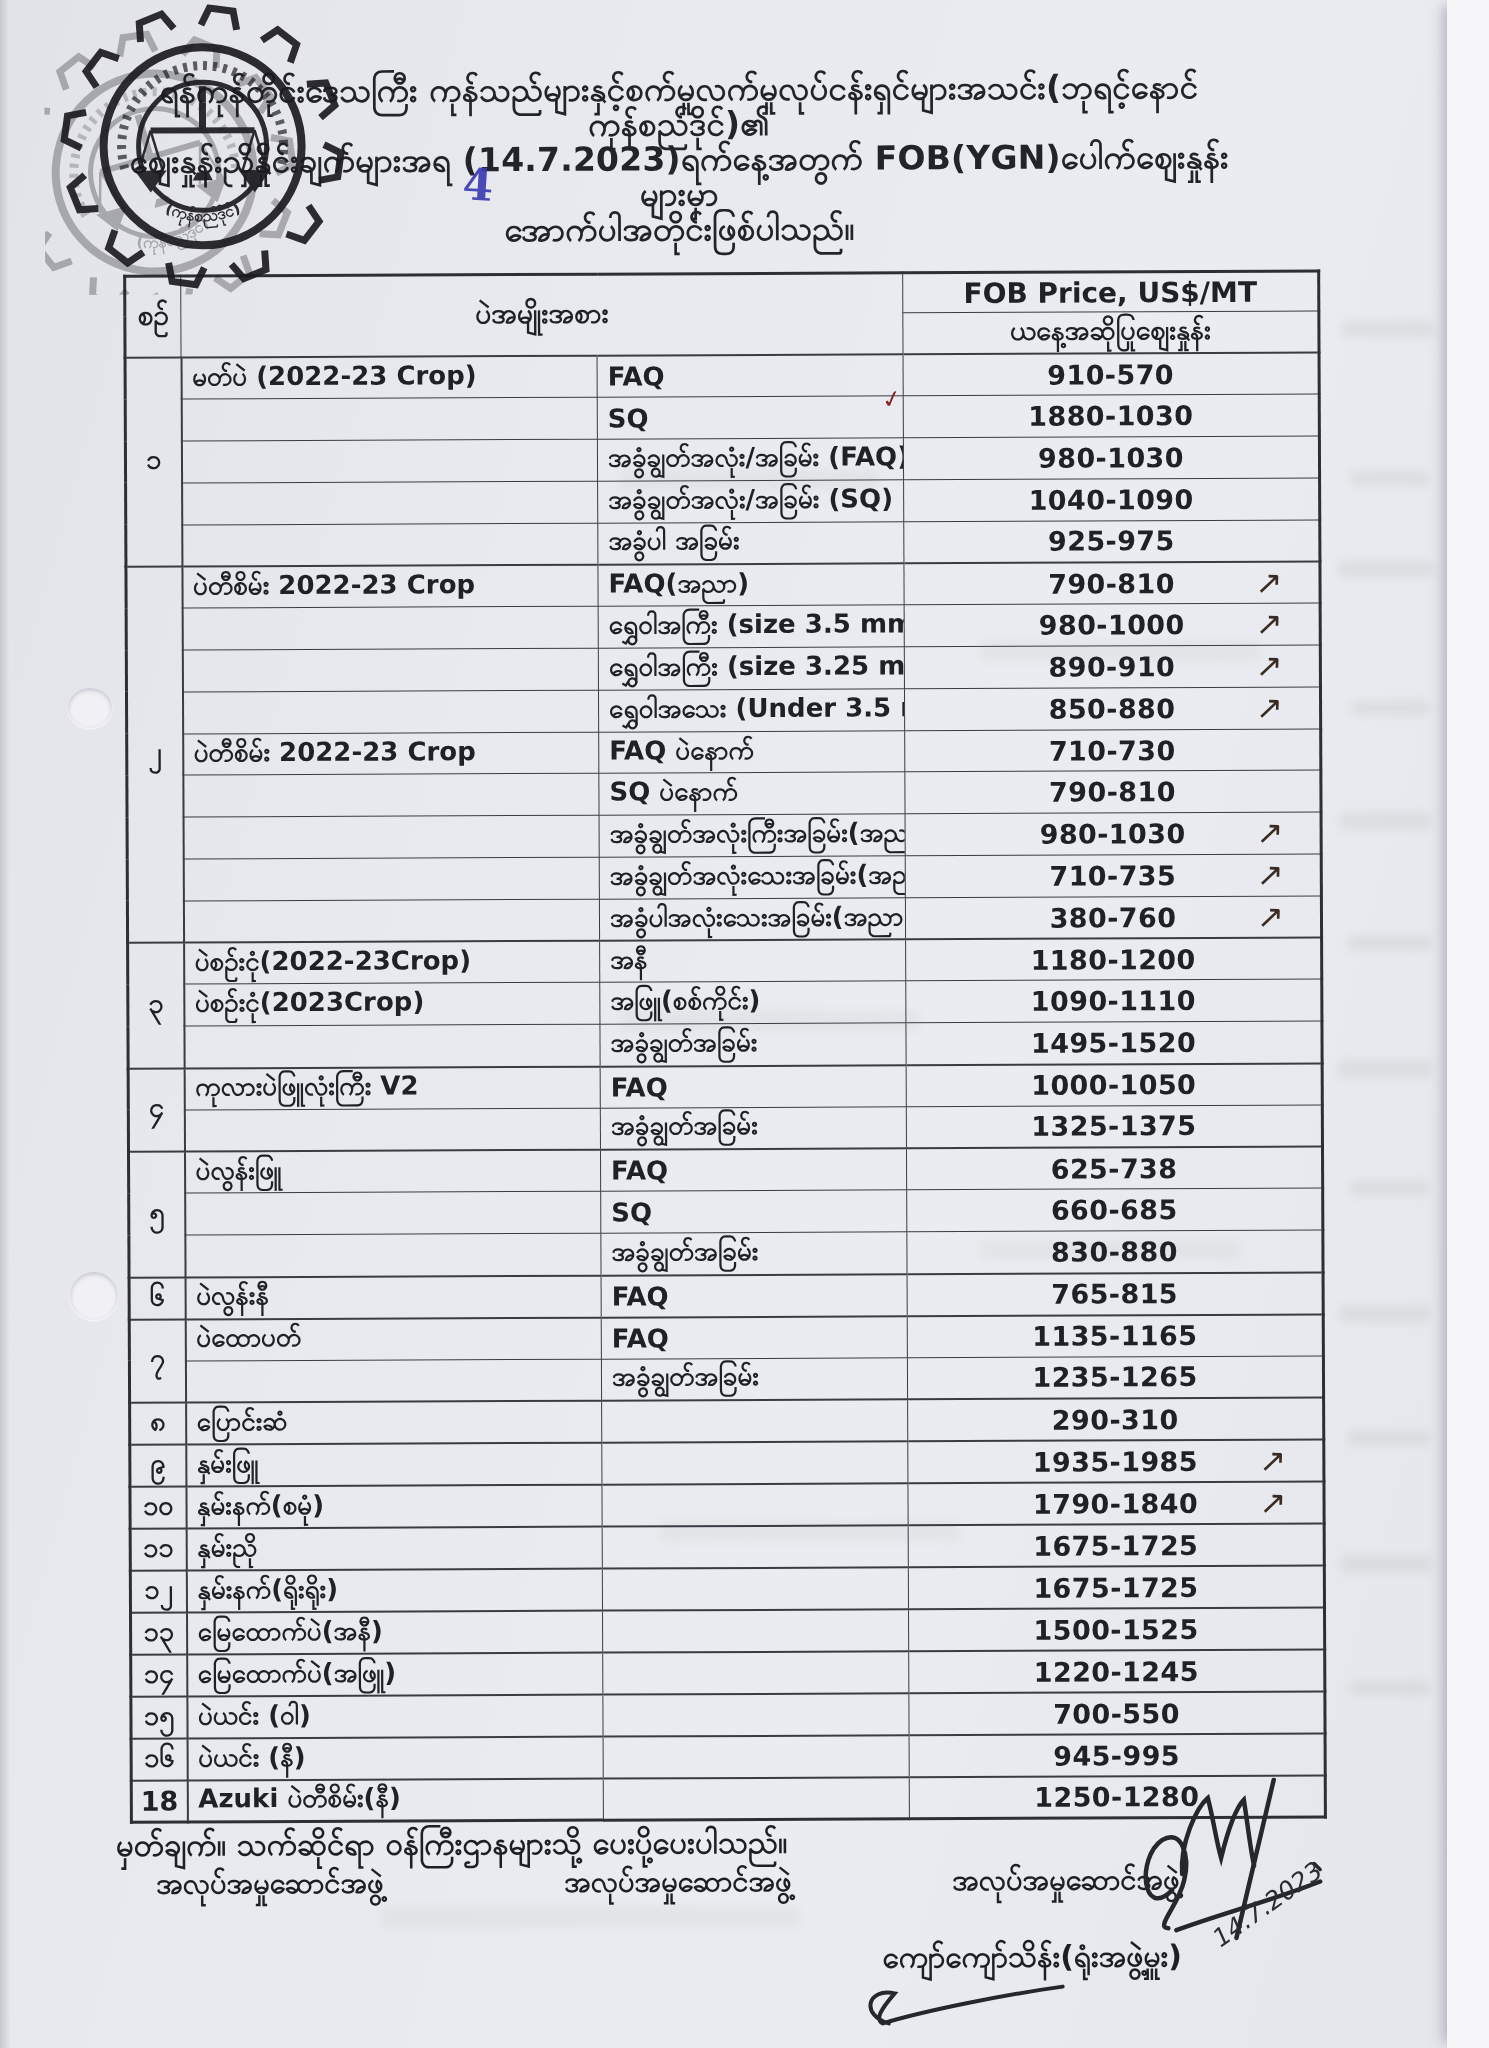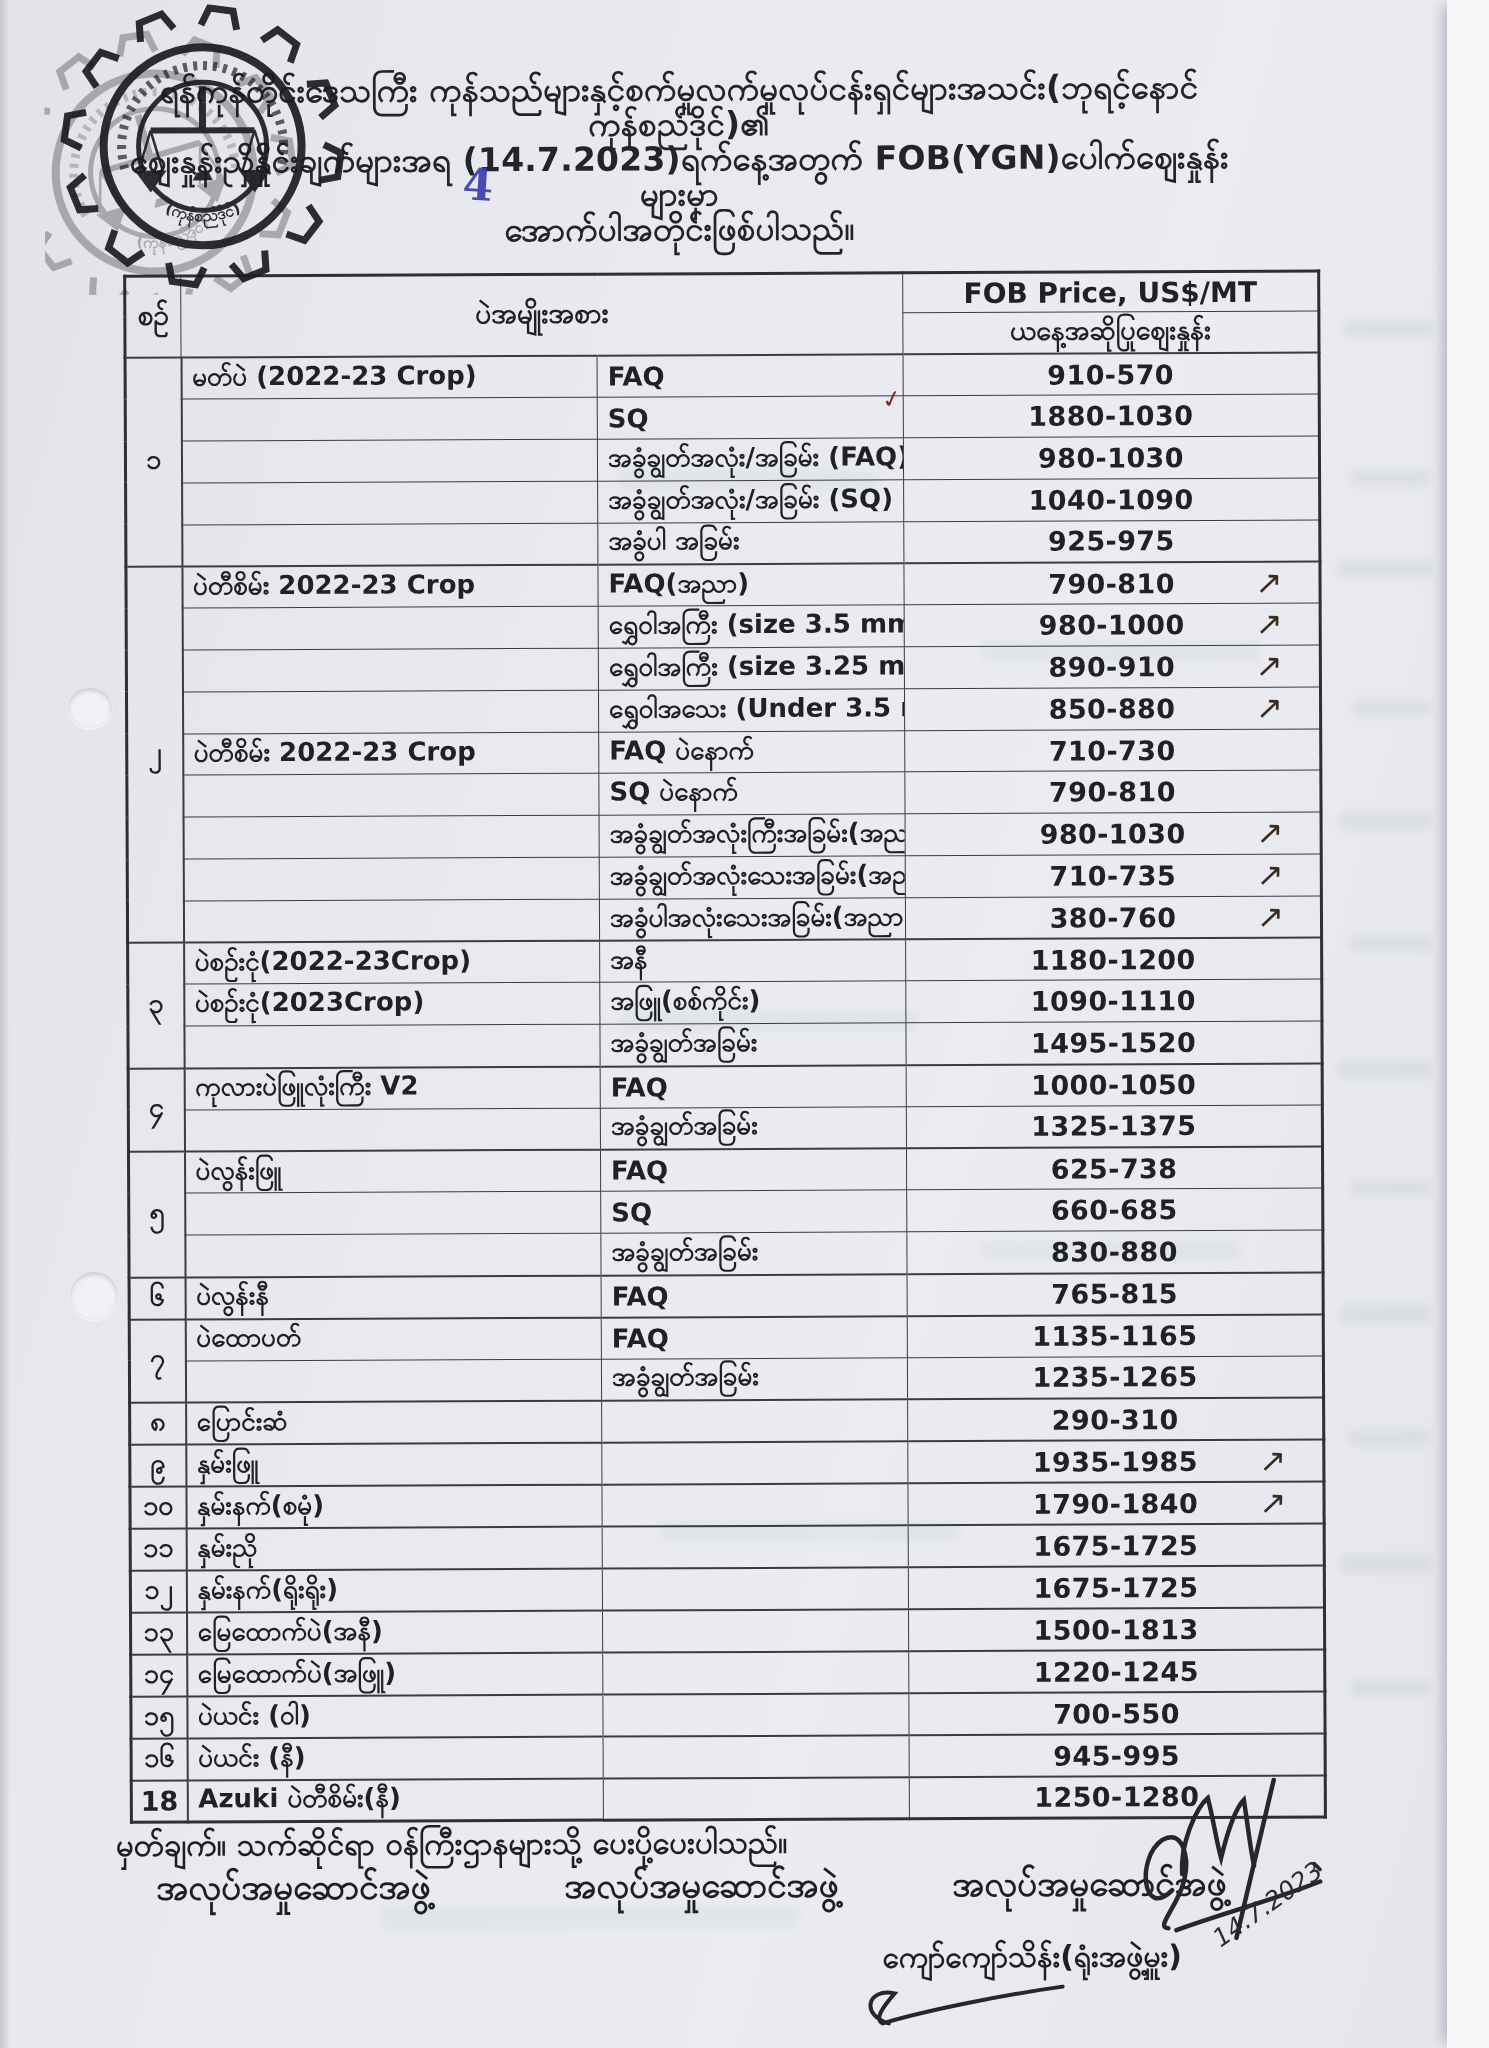--- a/index.html
+++ b/index.html
@@ -50,21 +50,21 @@
   .price-table td.col-price{text-align:center;position:relative;padding:0;
     font-size:27px;letter-spacing:.4px;}
   .price-table tbody tr.group-start td{border-top-width:2.6px;}
   .mark{position:absolute;right:36px;top:1px;font-size:32px;font-weight:400;color:#3a2c22;
     transform:rotate(2deg);}
   .red-tick{position:absolute;left:884px;top:386px;font-size:24px;color:#8a2020;
     transform:rotate(-12deg);z-index:3;font-weight:700;}
 
   
   .footer-note{position:absolute;left:112px;top:1822px;font-size:31px;font-weight:700;z-index:2;}
-  .committee{position:absolute;top:1862px;font-size:35px;font-weight:700;z-index:2;}
+  .committee{position:absolute;top:1862px;font-size:29px;font-weight:700;z-index:2;}
   .committee.c1{left:152px;} .committee.c2{left:560px;} .committee.c3{left:948px;}
   .signatory{position:absolute;left:878px;top:1938px;font-size:30px;font-weight:700;z-index:2;}
   .signature-svg{position:absolute;left:1120px;top:1780px;z-index:2;}
   .flourish-svg{position:absolute;left:848px;top:1972px;z-index:2;}
 </style>
 </head>
 <body>
 
 <div class="page">
   <div class="edge-left"></div>
@@ -348,21 +348,21 @@
           <tr class="group-start">
             <td class="col-no" rowspan="1">၁၂</td>
             <td class="col-name">နှမ်းနက်(ရိုးရိုး)</td>
             <td class="col-spec"></td>
             <td class="col-price"><span>1675-1725</span></td>
           </tr>
           <tr class="group-start">
             <td class="col-no" rowspan="1">၁၃</td>
             <td class="col-name">မြေထောက်ပဲ(အနီ)</td>
             <td class="col-spec"></td>
-            <td class="col-price"><span>1500-1813</span></td>
+            <td class="col-price"><span>1500-1525</span></td>
           </tr>
           <tr class="group-start">
             <td class="col-no" rowspan="1">၁၄</td>
             <td class="col-name">မြေထောက်ပဲ(အဖြူ)</td>
             <td class="col-spec"></td>
             <td class="col-price"><span>1220-1245</span></td>
           </tr>
           <tr class="group-start">
             <td class="col-no" rowspan="1">၁၅</td>
             <td class="col-name">ပဲယင်း (ဝါ)</td>

